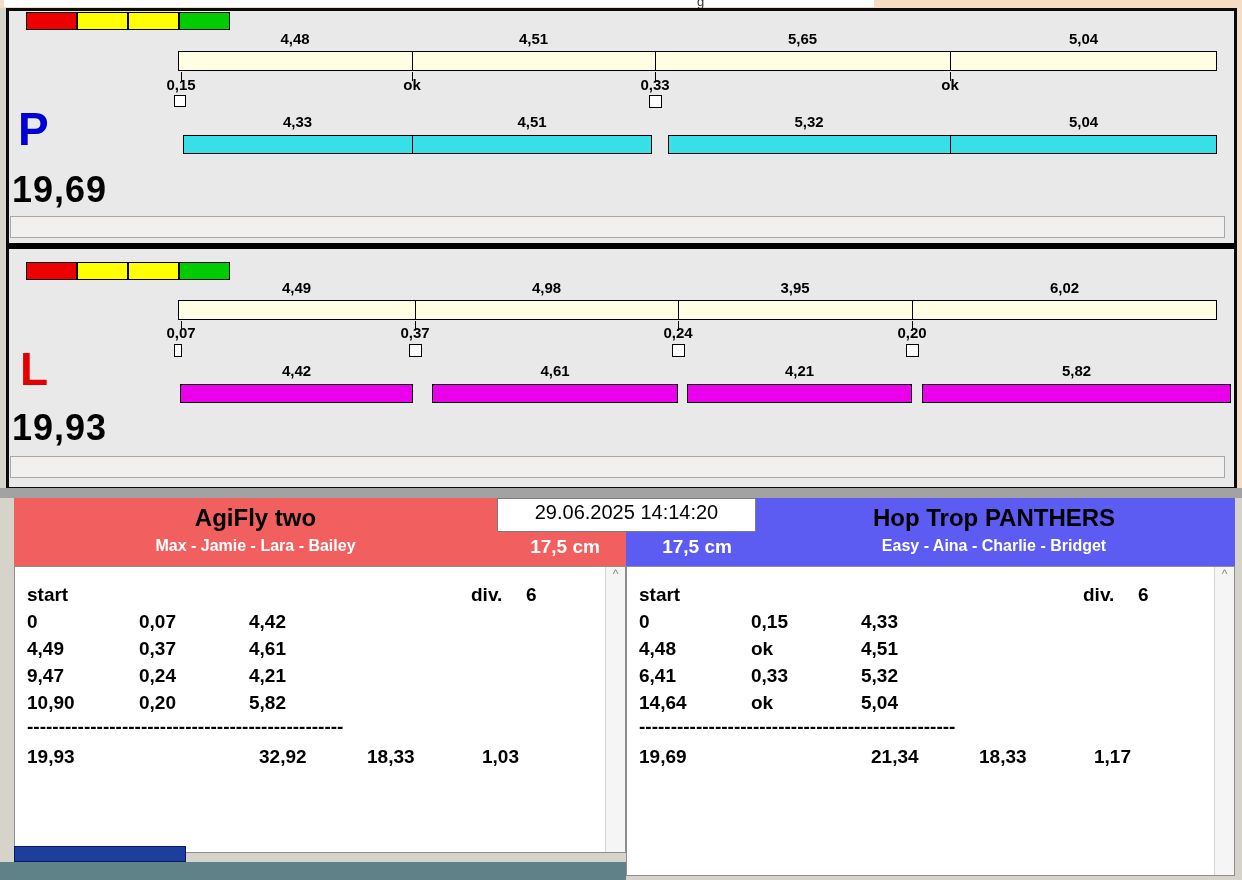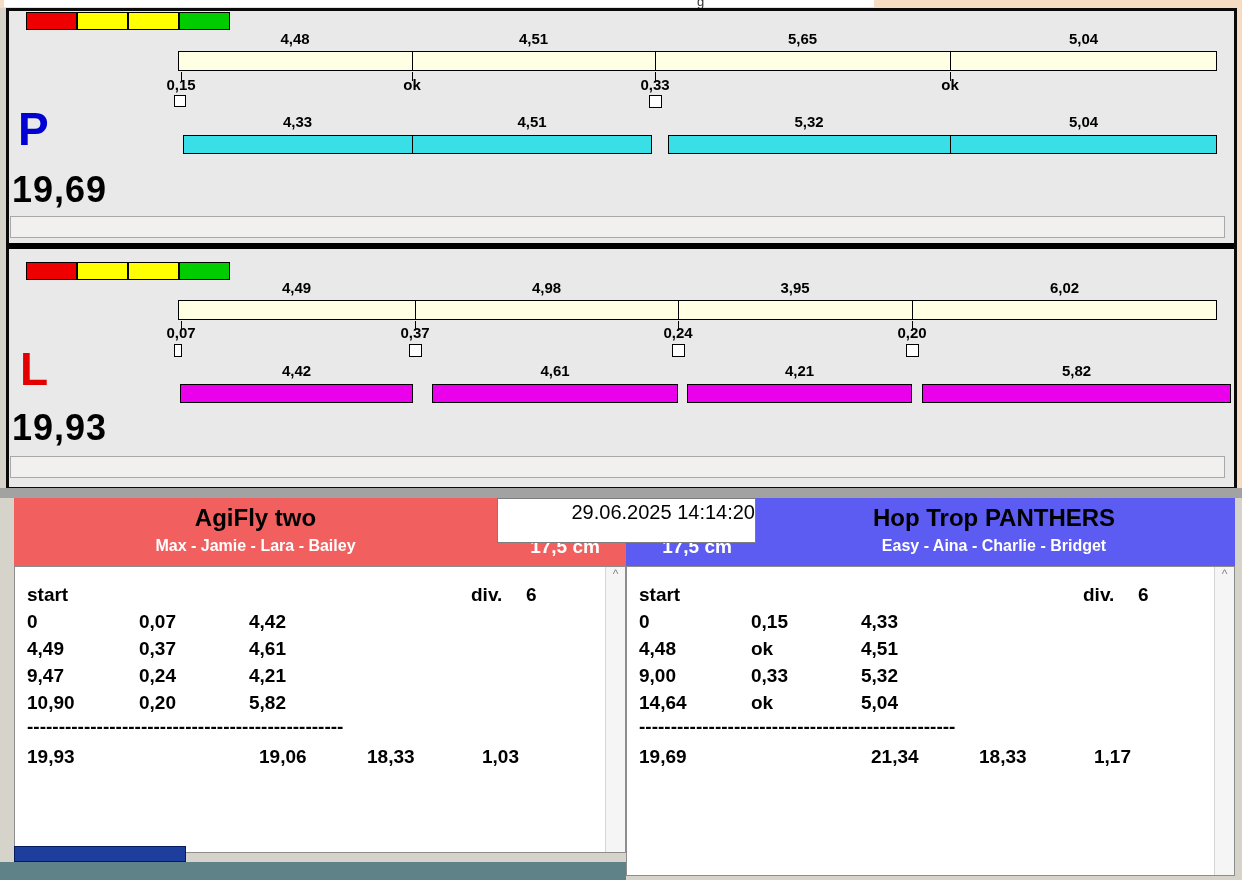--- a/index.html
+++ b/index.html
@@ -24,21 +24,21 @@
   .rtitle { position:absolute; font-size:24px; font-weight:bold; color:#000; text-align:center; white-space:nowrap; }
   .rsub { position:absolute; font-size:16px; font-weight:bold; color:#fff; text-align:center; white-space:nowrap; }
   .rheight { position:absolute; font-size:19px; font-weight:bold; color:#fff; text-align:center; white-space:nowrap; }
   .rbody { position:absolute; background:#fff; border:1px solid #8d8d8d; box-sizing:border-box; overflow:hidden; }
   .line { position:absolute; left:0; right:0; height:26px;text-align:right; }
   .line span { position:absolute; font-size:19px; font-weight:bold; color:#000; white-space:nowrap; }
   .ca { left:12px; } .cb { left:124px; } .cc { left:234px; } .cd { left:456px; } .ce { left:511px; }
   .ta { left:12px; } .tb { left:244px; } .tc { left:352px; } .td { left:467px; }
   .scrollcol { position:absolute; width:20px; background:#f5f5f5; border-left:1px solid #d5d5d5; box-sizing:border-box; text-align:center; }
   .scrollcol .car { font-size:12px; color:#888; line-height:14px; }
-  .datebox { position:absolute; left:497px; top:498px; width:259px; height:45px; background:#fff; border:1px solid #7d7d7d; box-sizing:border-box; font-size:20px; text-align:right; line-height:26px; color:#000; white-space:nowrap; }
+  .datebox { position:absolute; left:497px; top:498px; width:259px; height:34px; background:#fff; border:1px solid #7d7d7d; box-sizing:border-box; font-size:20px; text-align:center; line-height:26px; color:#000; white-space:nowrap; }
   .divider { position:absolute; background:#000; }
 </style>
 </head>
 <body>
 
 <div id="screen">
 
   <div class="abs" style="left:0;top:0;width:1242px;height:8px;background:#f6dcc3;"></div>
   <div class="abs" style="left:4px;top:0;width:870px;height:7px;background:#ffffff;"></div>
   <div class="abs" style="left:697px;top:-6px;font-size:13px;color:#333;">g</div>
@@ -162,21 +162,21 @@
       <div class="line" style="top:125px;">
         <span class="ca">10,90</span>
         <span class="cb">0,20</span>
         <span class="cc">5,82</span>
       </div>
       <div class="line" style="top:149px;">
         <span class="ca">--------------------------------------------------</span>
       </div>
       <div class="line" style="top:179px;">
         <span class="ta">19,93</span>
-        <span class="tb">19,06</span>
+        <span class="tb">32,92</span>
         <span class="tc">18,33</span>
         <span class="td">1,03</span>
       </div>
       <div class="scrollcol" style="left:590px;top:0;height:285px;">
         <div class="car">^</div>
       </div>
     </div>
   </div>
 
   <div class="rpanel" style="left:626px;top:498px;width:609px;height:378px;">
@@ -195,21 +195,21 @@
         <span class="ca">0</span>
         <span class="cb">0,15</span>
         <span class="cc">4,33</span>
       </div>
       <div class="line" style="top:71px;">
         <span class="ca">4,48</span>
         <span class="cb">ok</span>
         <span class="cc">4,51</span>
       </div>
       <div class="line" style="top:98px;">
-        <span class="ca">9,00</span>
+        <span class="ca">6,41</span>
         <span class="cb">0,33</span>
         <span class="cc">5,32</span>
       </div>
       <div class="line" style="top:125px;">
         <span class="ca">14,64</span>
         <span class="cb">ok</span>
         <span class="cc">5,04</span>
       </div>
       <div class="line" style="top:149px;">
         <span class="ca">--------------------------------------------------</span>

